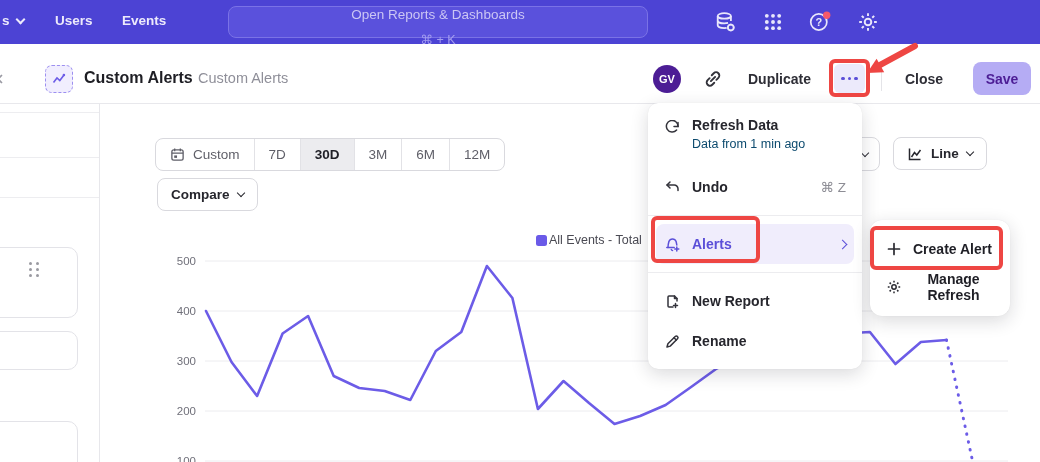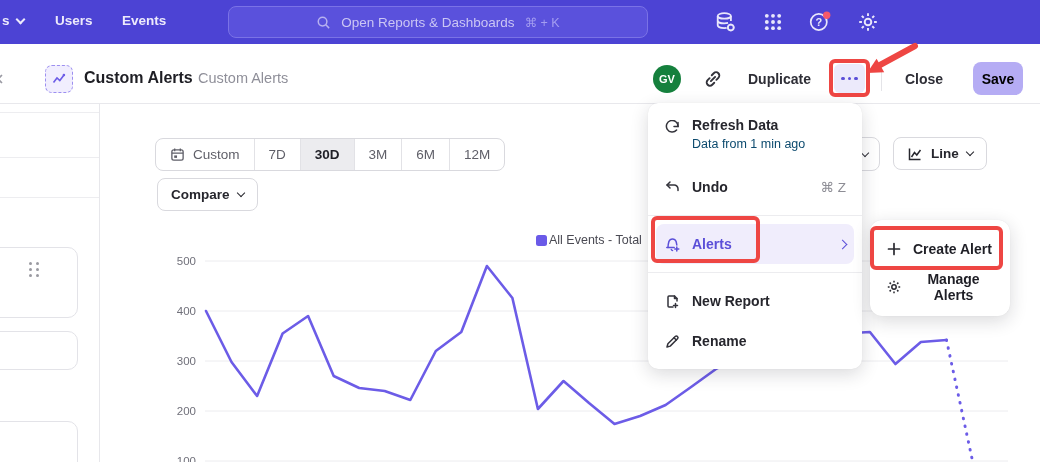--- a/index.html
+++ b/index.html
@@ -3,41 +3,41 @@
 <meta charset="utf-8">
 <style>
   * { margin:0; padding:0; box-sizing:border-box; }
   body { font-family:"Liberation Sans", sans-serif; background:#fff; }
   #stage { position:relative; width:1040px; height:462px; overflow:hidden; background:#fff; }
 
   
   .topbar { position:absolute; left:0; top:0; width:1040px; height:44px; background:#4C43D4; display:flex; align-items:center; color:#ECEAFB; }
   .nav-frag { position:absolute; left:2px; top:13px; display:flex; align-items:center; gap:7px; font-size:13.5px; font-weight:600; color:#ECEAFB; }
   .nav-item { position:absolute; top:13px; font-size:13.5px; font-weight:600; color:#ECEAFB; cursor:pointer; }
-  .searchbox { position:absolute; left:228px; top:6px; width:420px; height:32px; background:#5A51DC; border:1px solid #7A72E6; border-radius:8px; display:flex; align-items:center; justify-content:center; gap:10px; color:#CBC6F4; font-size:13.5px; }
+  .searchbox { position:absolute; left:228px; top:6px; width:420px; height:32px; background:#5A51DC; border:1px solid #7A72E6; border-radius:8px; display:flex; align-items:center; justify-content:center; gap:10px; color:#CBC6F4; font-size:13.5px;flex-direction:column; }
   .searchbox .shortcut { color:#A49DF0; font-size:12.5px; }
   .tb-icon { position:absolute; top:11px; width:22px; height:22px; color:#E9E7FB; cursor:pointer; }
   .project { position:absolute; right:14px; top:4px; display:flex; align-items:center; gap:10px; cursor:pointer; }
   .project .pname { font-size:13px; font-weight:700; color:#fff; line-height:17px; }
   .project .psub { font-size:11.5px; font-weight:600; color:#CFCAF4; line-height:15px; }
   .cv { width:7px; height:7px; border-right:2px solid currentColor; border-bottom:2px solid currentColor; transform:rotate(45deg); display:inline-block; margin-top:-3px; }
 
   
   .header { position:absolute; left:0; top:44px; width:1040px; height:60px; background:#fff; border-bottom:1px solid #E8E8EC; }
   .back-frag { position:absolute; left:-5px; top:70px; width:10px; height:10px; color:#9a9aa3; }
   .report-icon { position:absolute; left:45px; top:65px; width:28px; height:28px; border-radius:7px; background:#F1EEFE; border:1.5px dashed #9C8FF0; display:flex; align-items:center; justify-content:center; color:#6C5CE7; }
   .title { position:absolute; left:84px; top:64px; font-size:16px; font-weight:700; color:#1E1E24; line-height:28px; }
   .crumb { position:absolute; left:198px; top:64px; font-size:14.5px; color:#8F8F99; line-height:28px; }
-  .avatar { position:absolute; left:653px; top:65px; width:28px; height:28px; border-radius:50%; background:#15803d; color:#fff; font-size:11px; font-weight:700; display:flex; align-items:center; justify-content:center; cursor:pointer; }
+  .avatar { position:absolute; left:653px; top:65px; width:28px; height:28px; border-radius:50%; background:#4c1d95; color:#fff; font-size:11px; font-weight:700; display:flex; align-items:center; justify-content:center; cursor:pointer; }
   .link-btn { position:absolute; left:703px; top:69px; width:20px; height:20px; color:#33333B; cursor:pointer; }
   .txt-btn { position:absolute; top:66px; font-size:14px; font-weight:600; color:#2E2E36; line-height:26px; cursor:pointer; }
   .more-btn { position:absolute; left:834px; top:64px; width:31px; height:29px; border-radius:6px; background:#ECEAFB; display:flex; align-items:center; justify-content:center; gap:3px; cursor:pointer; }
   .more-btn i { width:3.5px; height:3.5px; border-radius:50%; background:#5B4FD8; }
   .hdr-divider { position:absolute; left:881px; top:66px; width:1px; height:25px; background:#E4E4E8; }
-  .save-btn { position:absolute; left:973px; top:62px; width:50px; height:33px; border-radius:8px; background:#B5ACF4; color:#000000; font-size:14px; font-weight:600; border:none; display:flex; align-items:center; justify-content:center; cursor:pointer; }
+  .save-btn { position:absolute; left:973px; top:62px; width:58px; height:33px; border-radius:8px; background:#B5ACF4; color:#4c1d95; font-size:14px; font-weight:600; border:none; display:flex; align-items:center; justify-content:center; cursor:pointer; }
 
   
   .sidebar { position:absolute; left:0; top:104px; width:100px; height:358px; background:#fff; border-right:1px solid #E7E7EB; }
   .sb-line { position:absolute; left:0; width:99px; height:1px; background:#EDEDF0; }
   .sb-card { position:absolute; left:-24px; width:102px; border:1px solid #E3E3E8; border-radius:10px; background:#fff; }
   .drag-dots { position:absolute; left:52px; top:14px; display:grid; grid-template-columns:3px 3px; gap:3px 4px; }
   .drag-dots i { width:3px; height:3px; border-radius:50%; background:#9A9AA1; }
 
   
   .seg { position:absolute; left:155px; top:138px; height:33px; display:flex; align-items:stretch; border:1px solid #D9D9DE; border-radius:8px; background:#fff; overflow:hidden; }
@@ -282,21 +282,21 @@
       <svg class="mi" viewBox="0 0 16 16" fill="none" stroke="currentColor" stroke-width="1.7" stroke-linecap="round">
           <path d="M8 2.5v11M2.5 8h11"></path>
         </svg>
       <span>Create Alert</span>
     </div>
     <div class="sm-row">
       <svg class="mi" viewBox="0 0 16 16" fill="none" stroke="currentColor" stroke-width="1.5">
           <circle cx="8" cy="8" r="2.2"></circle>
           <path d="M8 1.8v1.8M8 12.4v1.8M1.8 8h1.8M12.4 8h1.8M3.6 3.6l1.3 1.3M11.1 11.1l1.3 1.3M12.4 3.6l-1.3 1.3M4.9 11.1l-1.3 1.3"></path>
         </svg>
-      <span>Manage Alerts</span>
+      <span>Manage Refresh</span>
     </div>
   </div>
 
   <div class="redbox" style="left:829px; top:59px; width:41px; height:38px;"></div>
   <div class="redbox" style="left:651px; top:216px; width:109px; height:47px;"></div>
   <div class="redbox" style="left:870px; top:226px; width:133px; height:44px;"></div>
   <svg id="arrow-svg" width="1040" height="462">
     <line x1="915" y1="46" x2="880" y2="65" stroke="#EE4643" stroke-width="6" stroke-linecap="round"></line>
     <polygon points="867,73 876.6,58.8 884.2,72.3" fill="#EE4643"></polygon>
   </svg>

